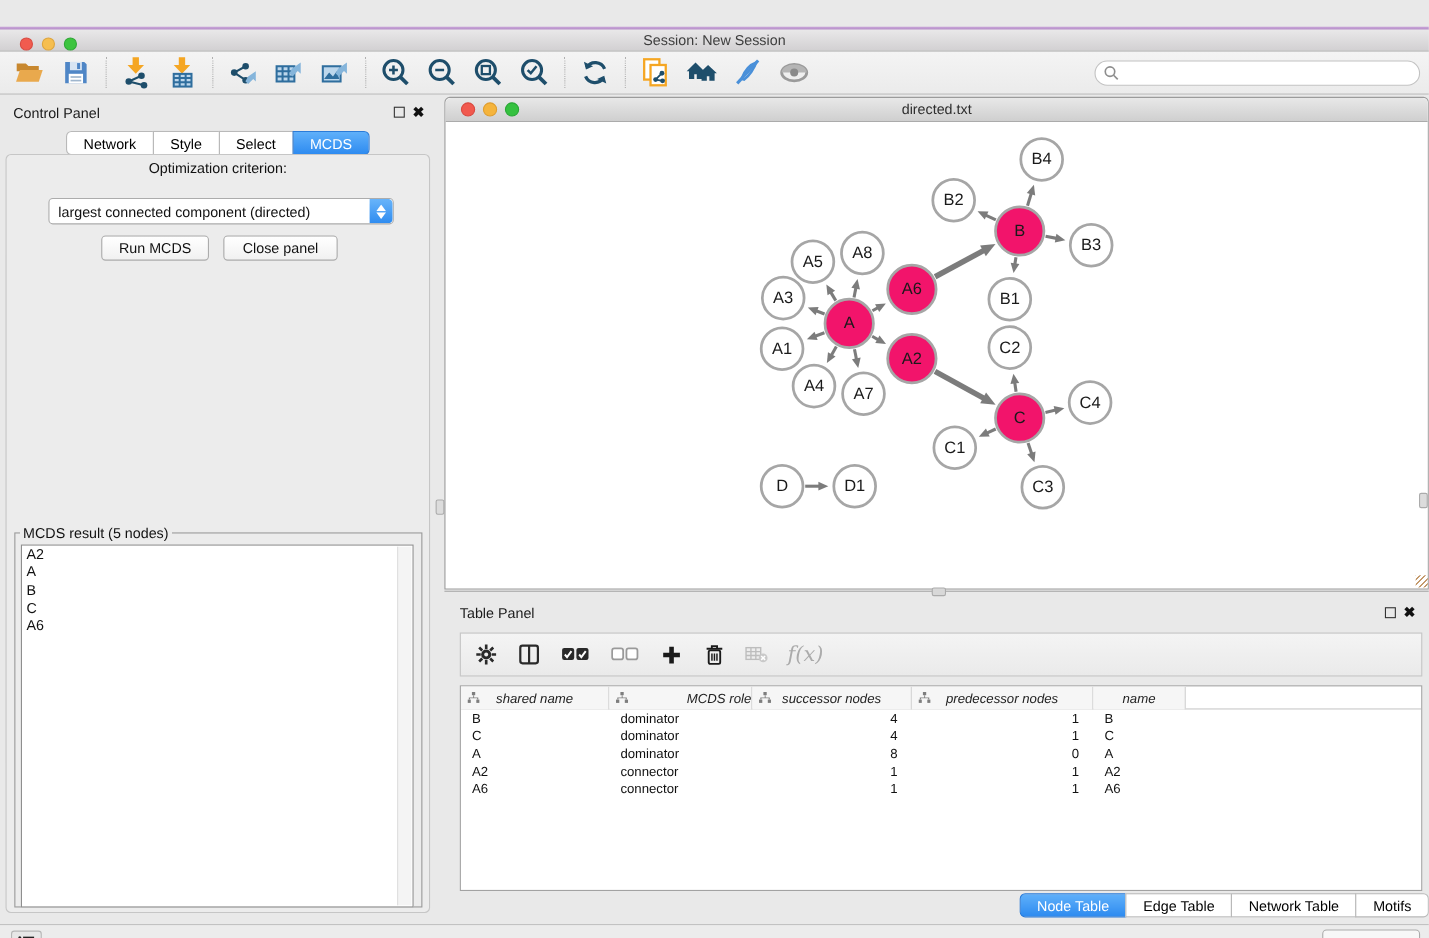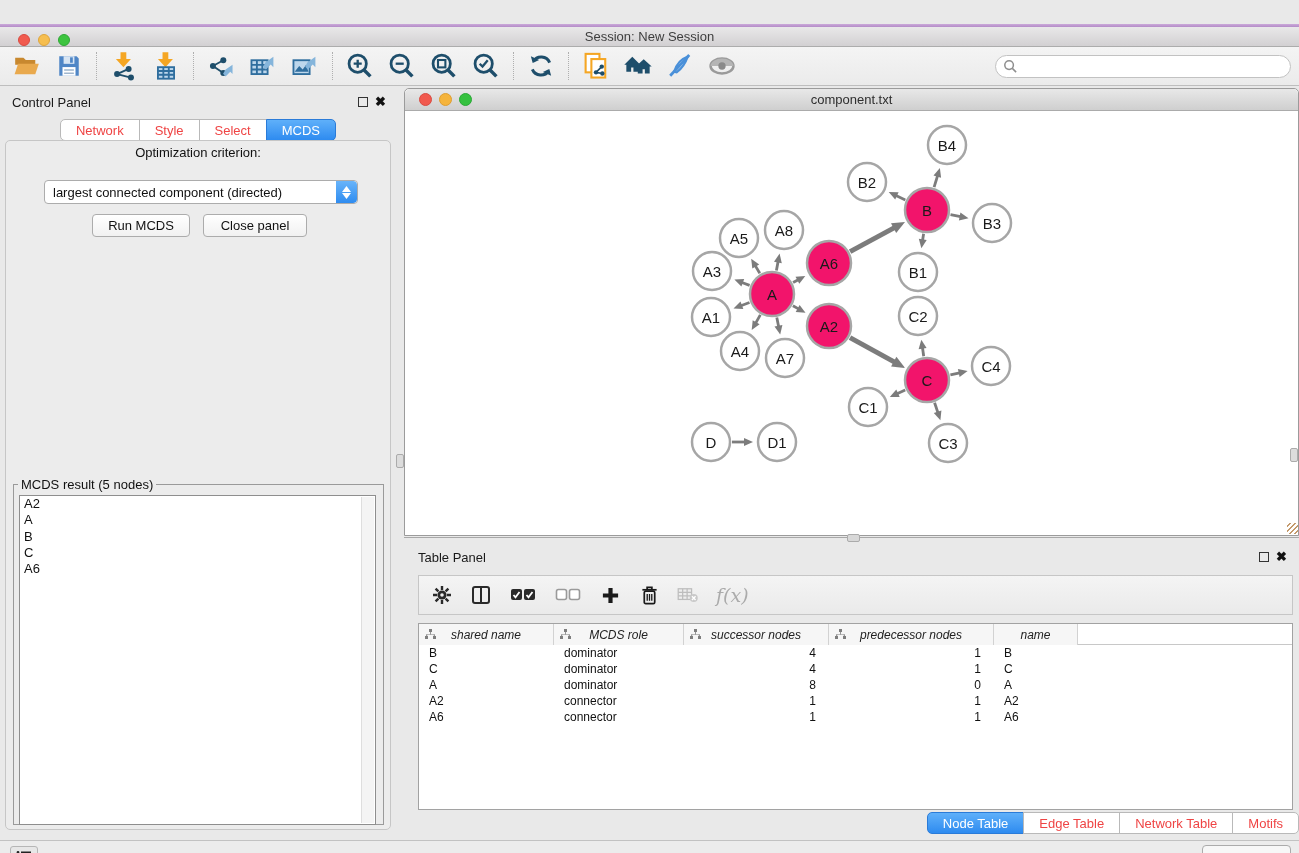--- a/index.html
+++ b/index.html
@@ -30,21 +30,21 @@
   .searchbox input { border:none; outline:none; flex:1; font-size:13px; background:transparent;
     font-family:"Liberation Sans",sans-serif; }
 
   
   .control-panel { left:0; top:62px; width:396px; height:754px; }
   .panel-title { font-size:13px; color:#1A1A1A; }
   .wbtn-float { position:absolute; width:10px; height:10px; border:1.6px solid #333; }
   .wbtn-close { position:absolute; font-size:13px; font-weight:bold; color:#111; line-height:12px; }
   .cp-tabs { position:absolute; left:0; top:33px; width:396px; display:flex; justify-content:center; }
   .seg-tab { height:22px; padding:0 15px; background:#FFF; border:1px solid #B9B9B9;
-    font-size:13px; color:#ef4444; display:flex; align-items:center; margin-left:-1px; }
+    font-size:13px; color:#000000; display:flex; align-items:center; margin-left:-1px; }
   .seg-tab:first-child { border-radius:5px 0 0 5px; margin-left:0; }
   .seg-tab:last-child { border-radius:0 5px 5px 0; }
   .seg-tab.active { background:linear-gradient(#5FB0FA,#2E8BF0); border-color:#2A7BD8; color:#FFF; }
   .cp-inner { position:absolute; left:5px; top:54px; width:386px; height:690px;
     background:#ECECEC; border:1px solid #C6C6C6; border-radius:5px; }
   .opt-label { position:absolute; left:0; top:4px; width:100%; text-align:center; font-size:13px; color:#111; }
   .dropdown { position:absolute; left:38px; top:39px; width:314px; height:24px; background:#FFF;
     border:1px solid #ACACAC; border-radius:4px; display:flex; align-items:center; overflow:hidden; }
   .dropdown .val { flex:1; font-size:13px; color:#111; padding-left:8px; white-space:nowrap; }
   .dd-stepper { width:21px; height:100%; background:linear-gradient(#68B4FA,#2F8CF0);
@@ -299,21 +299,21 @@
           </div>
       </fieldset>
     </div>
   </div>
 
   <div class="abs net-window">
     <div class="net-titlebar">
       <span class="ntl red"></span>
       <span class="ntl yel"></span>
       <span class="ntl grn"></span>
-      <span class="title">component.txt</span>
+      <span class="title">directed.txt</span>
     </div>
     <svg id="net-svg" width="893" height="425" viewBox="0 0 893 425">
         <g>
           <line x1="344.5" y1="191.5" x2="335.9" y2="194.7" stroke="#7C7C7C" stroke-width="2.8"></line>
           <polygon points="328.5,197.5 335.5,190.6 338.3,198.1" fill="#7C7C7C"></polygon>
         </g>
         <g>
           <line x1="387.9" y1="194.7" x2="393.5" y2="197.9" stroke="#7C7C7C" stroke-width="2.8"></line>
           <polygon points="400.5,201.8 390.7,200.9 394.6,193.9" fill="#7C7C7C"></polygon>
         </g>
@@ -546,21 +546,21 @@
             <svg class="hicon" width="11" height="11" viewBox="0 0 11 11">
               <g fill="#7E7E7E">
                 <rect x="4" y="0" width="3" height="3"></rect>
                 <rect x="0" y="7" width="3" height="3"></rect>
                 <rect x="8" y="7" width="3" height="3"></rect>
                 <path d="M5.2 3h0.8v2.2H1.2V7h1V5.8h6.6V7h1V5.2H5.2Z"></path>
               </g>
             </svg>
             <span>shared name</span>
           </div>
-          <div class="th" style="width: 130px;">
+          <div class="th" style="width: 130px; justify-content: flex-end;">
             <svg class="hicon" width="11" height="11" viewBox="0 0 11 11">
               <g fill="#7E7E7E">
                 <rect x="4" y="0" width="3" height="3"></rect>
                 <rect x="0" y="7" width="3" height="3"></rect>
                 <rect x="8" y="7" width="3" height="3"></rect>
                 <path d="M5.2 3h0.8v2.2H1.2V7h1V5.8h6.6V7h1V5.2H5.2Z"></path>
               </g>
             </svg>
             <span>MCDS role</span>
           </div>

